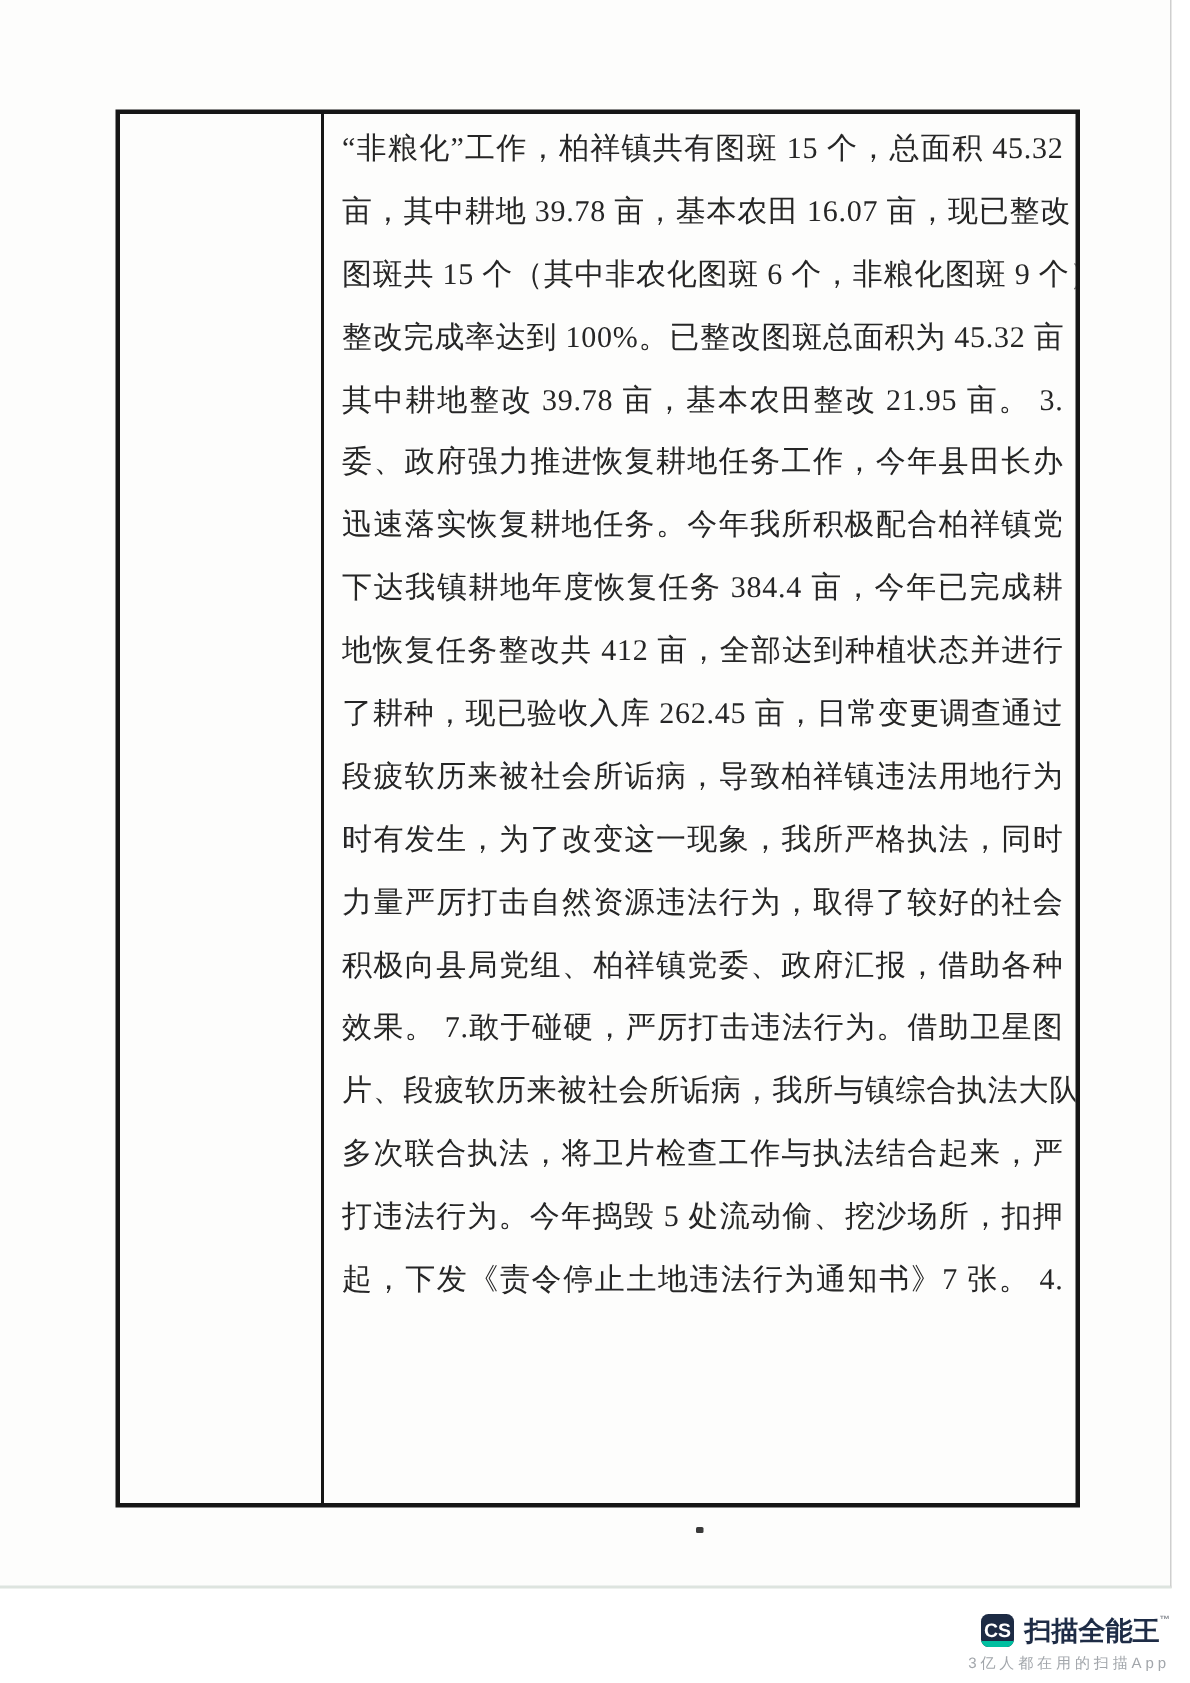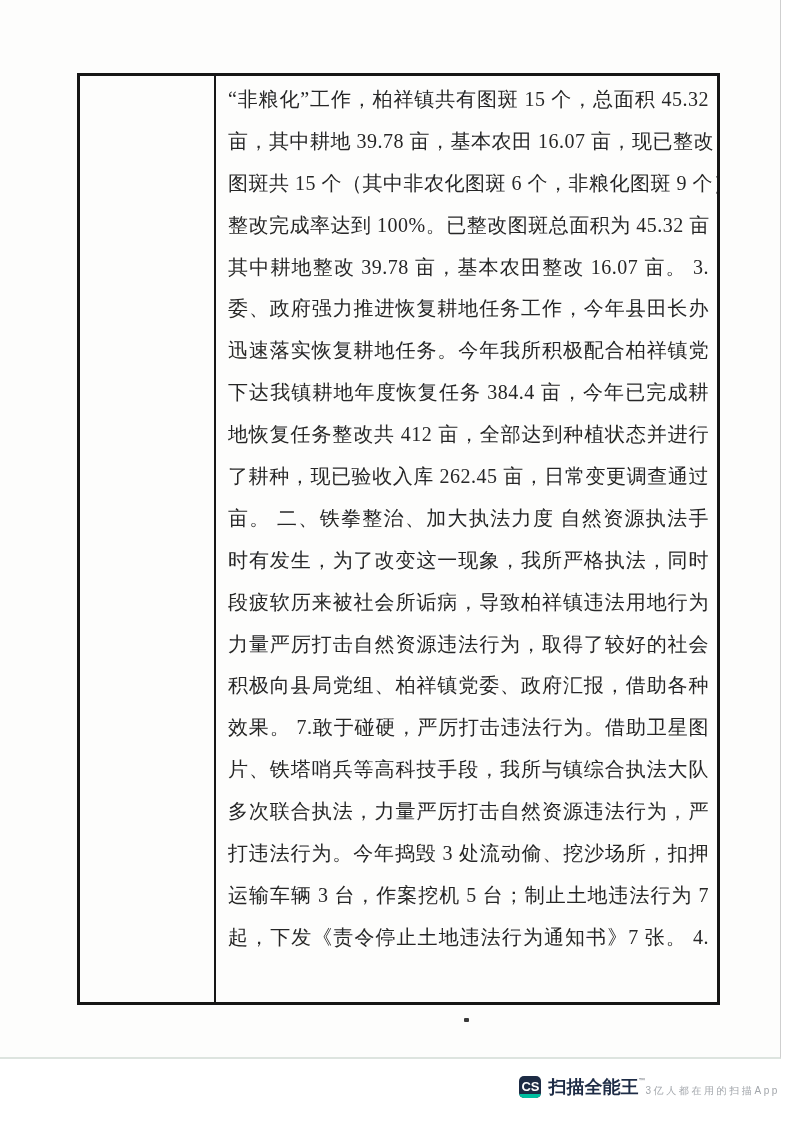--- a/index.html
+++ b/index.html
@@ -73,21 +73,21 @@
     height: 4px;
     background: #3a3a3a;
     border-radius: 1px;
   }
   
   .watermark {
     position: absolute;
     right: 13px;
     top: 1076px;
     display: flex;
-    flex-direction: row;
+    flex-direction: column;
     align-items: flex-end;
   }
   .wm-row {
     display: flex;
     align-items: center;
     gap: 7px;
   }
   .wm-logo {
     width: 22px;
     height: 22px;
@@ -150,36 +150,34 @@
 
   <div class="scan-page">
 
     <div class="doc-table">
       <div class="cell-left"></div>
       <div class="cell-right">
           <div class="text-line">“非粮化”工作，柏祥镇共有图斑 15 个，总面积 45.32</div>
           <div class="text-line">亩，其中耕地 39.78 亩，基本农田 16.07 亩，现已整改</div>
           <div class="text-line">图斑共 15 个（其中非农化图斑 6 个，非粮化图斑 9 个）</div>
           <div class="text-line">整改完成率达到 100%。已整改图斑总面积为 45.32 亩，</div>
-          <div class="text-line">其中耕地整改 39.78 亩，基本农田整改 16.07 亩。 3.</div>
+          <div class="text-line">其中耕地整改 39.78 亩，基本农田整改 21.95 亩。 3.</div>
           <div class="text-line">委、政府强力推进恢复耕地任务工作，今年县田长办</div>
           <div class="text-line">迅速落实恢复耕地任务。今年我所积极配合柏祥镇党</div>
           <div class="text-line">下达我镇耕地年度恢复任务 384.4 亩，今年已完成耕</div>
           <div class="text-line">地恢复任务整改共 412 亩，全部达到种植状态并进行</div>
           <div class="text-line">了耕种，现已验收入库 262.45 亩，日常变更调查通过</div>
-          <div class="text-line">亩。 二、铁拳整治、加大执法力度 自然资源执法手</div>
+          <div class="text-line">段疲软历来被社会所诟病，导致柏祥镇违法用地行为</div>
           <div class="text-line">时有发生，为了改变这一现象，我所严格执法，同时</div>
-          <div class="text-line">段疲软历来被社会所诟病，导致柏祥镇违法用地行为</div>
           <div class="text-line">力量严厉打击自然资源违法行为，取得了较好的社会</div>
           <div class="text-line">积极向县局党组、柏祥镇党委、政府汇报，借助各种</div>
           <div class="text-line">效果。 7.敢于碰硬，严厉打击违法行为。借助卫星图</div>
-          <div class="text-line">片、铁塔哨兵等高科技手段，我所与镇综合执法大队</div>
-          <div class="text-line">多次联合执法，力量严厉打击自然资源违法行为，严</div>
-          <div class="text-line">打违法行为。今年捣毁 3 处流动偷、挖沙场所，扣押</div>
-          <div class="text-line">运输车辆 3 台，作案挖机 5 台；制止土地违法行为 7</div>
+          <div class="text-line">片、段疲软历来被社会所诟病，我所与镇综合执法大队</div>
+          <div class="text-line">多次联合执法，将卫片检查工作与执法结合起来，严</div>
+          <div class="text-line">打违法行为。今年捣毁 5 处流动偷、挖沙场所，扣押</div>
           <div class="text-line">起，下发《责令停止土地违法行为通知书》7 张。 4.</div>
         </div>
     </div>
 
     <div class="ink-dot"></div>
 
   </div>
 
   <div class="watermark">
     <div class="wm-row">

